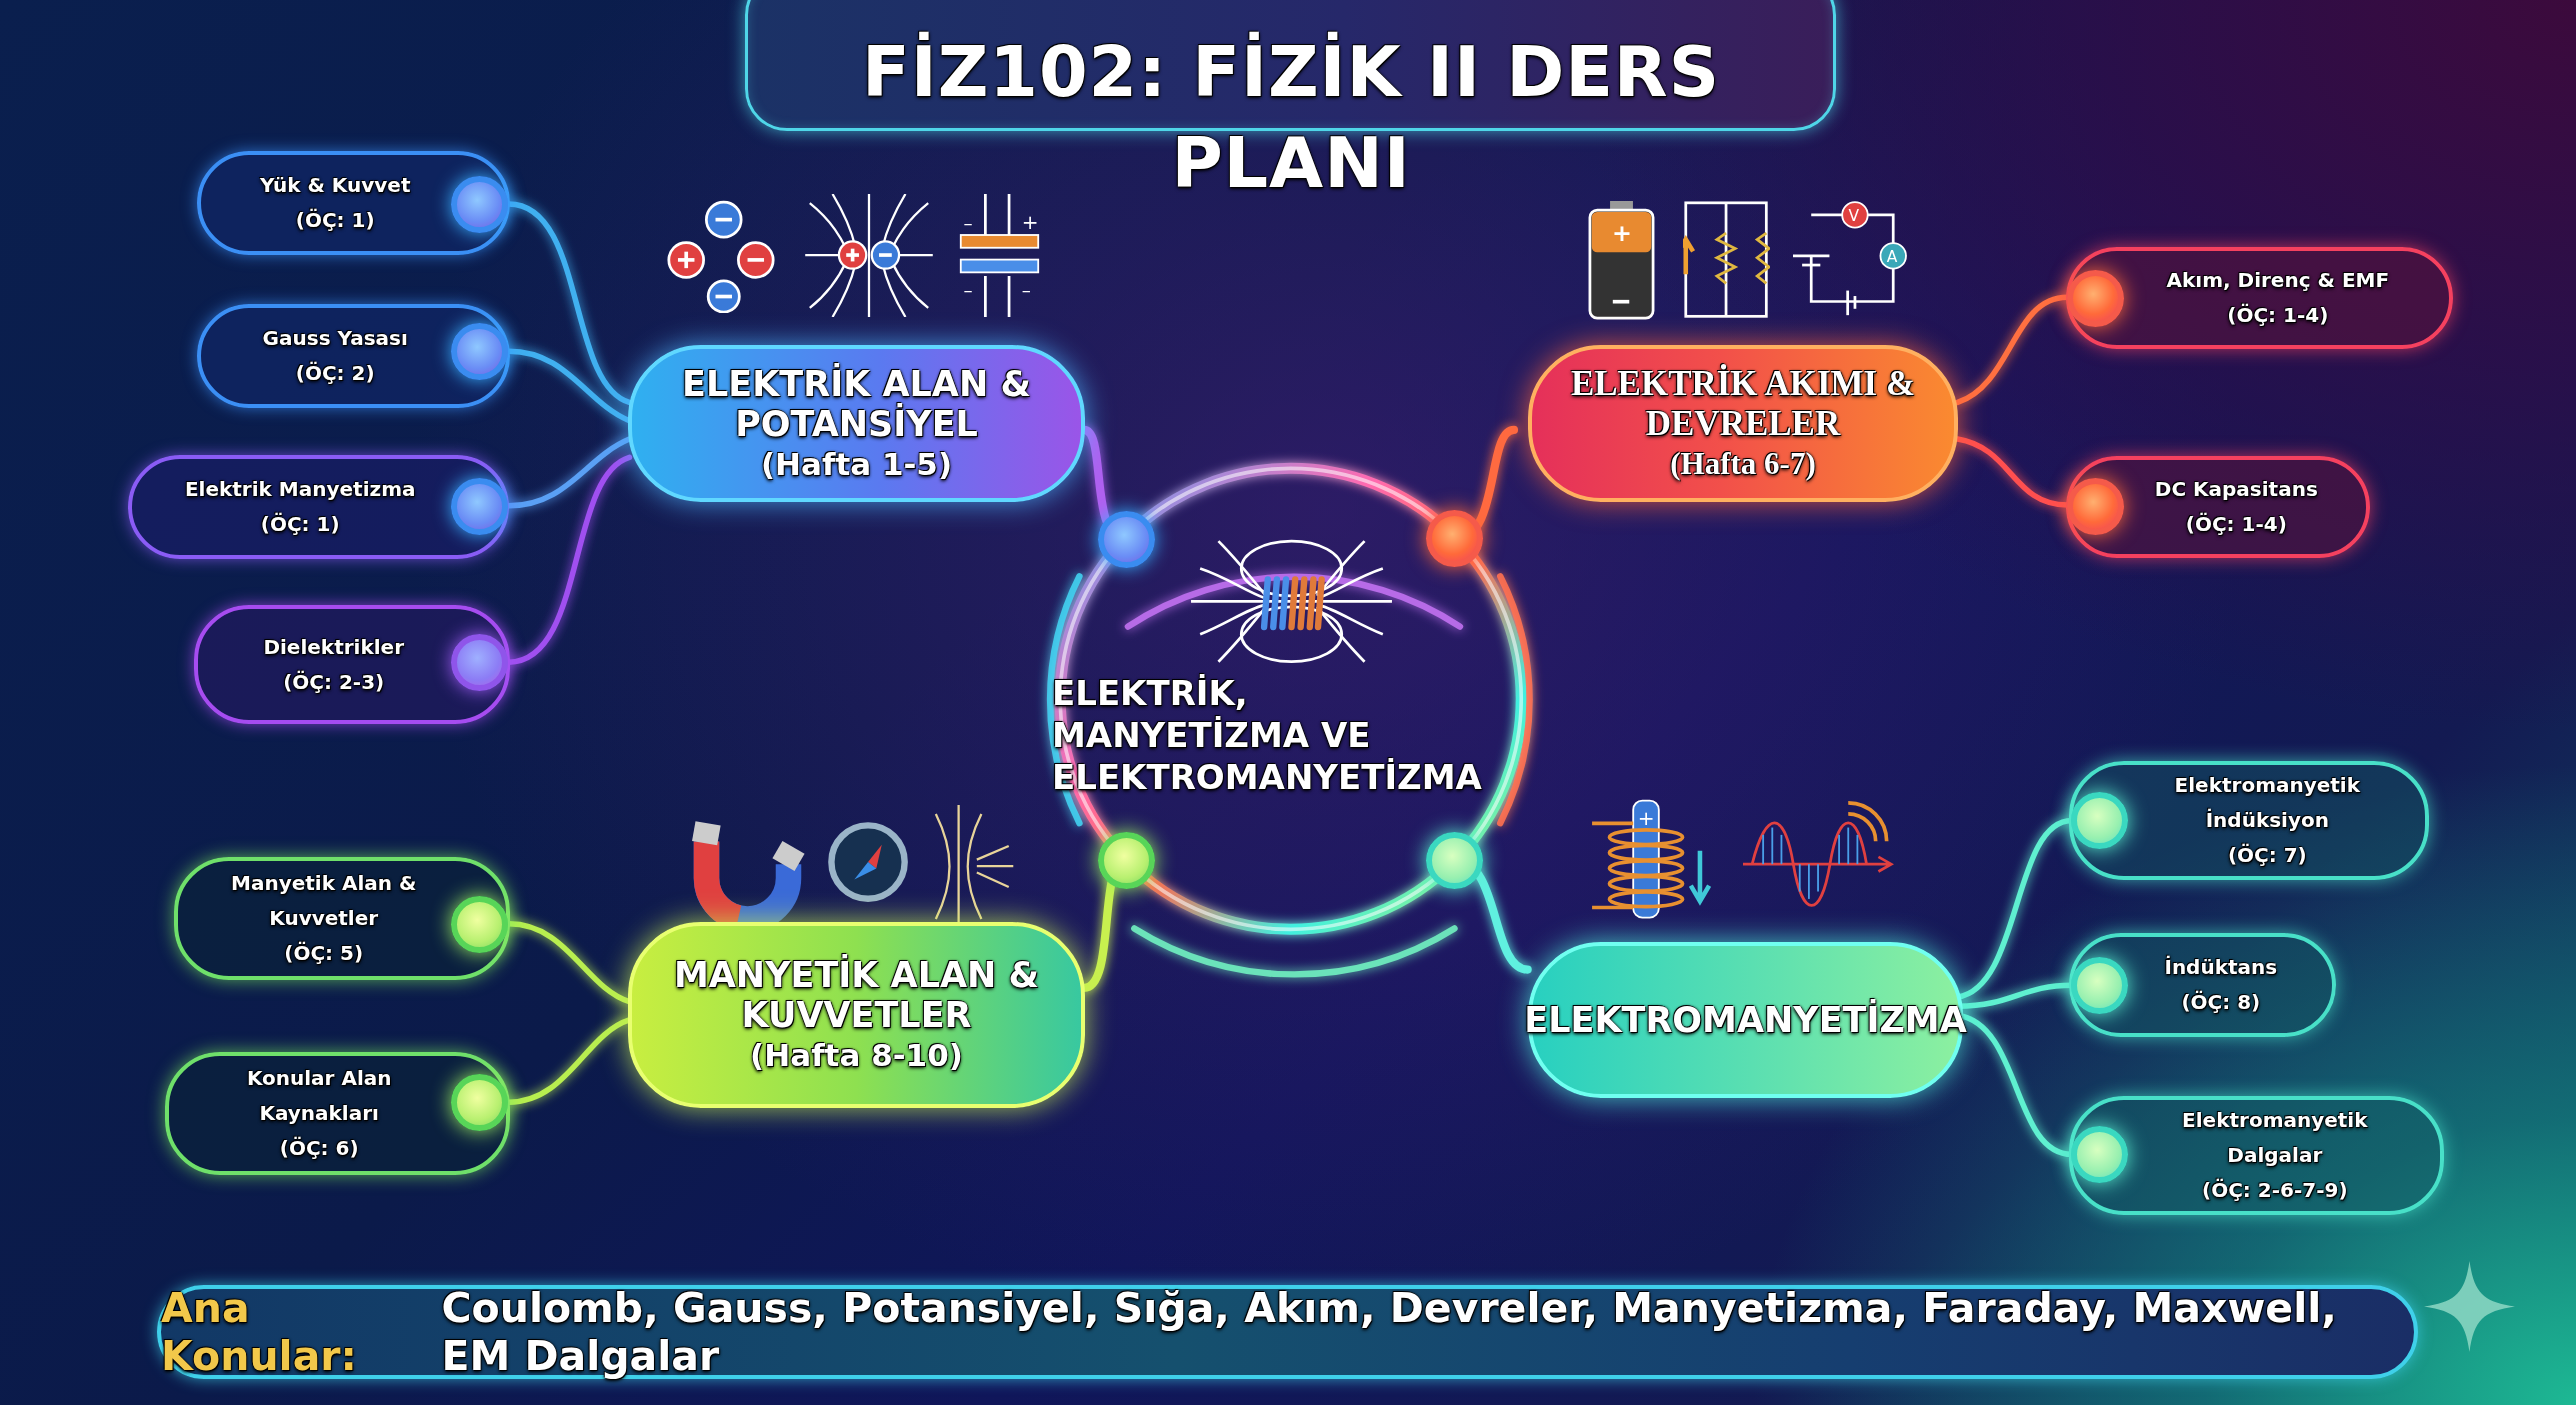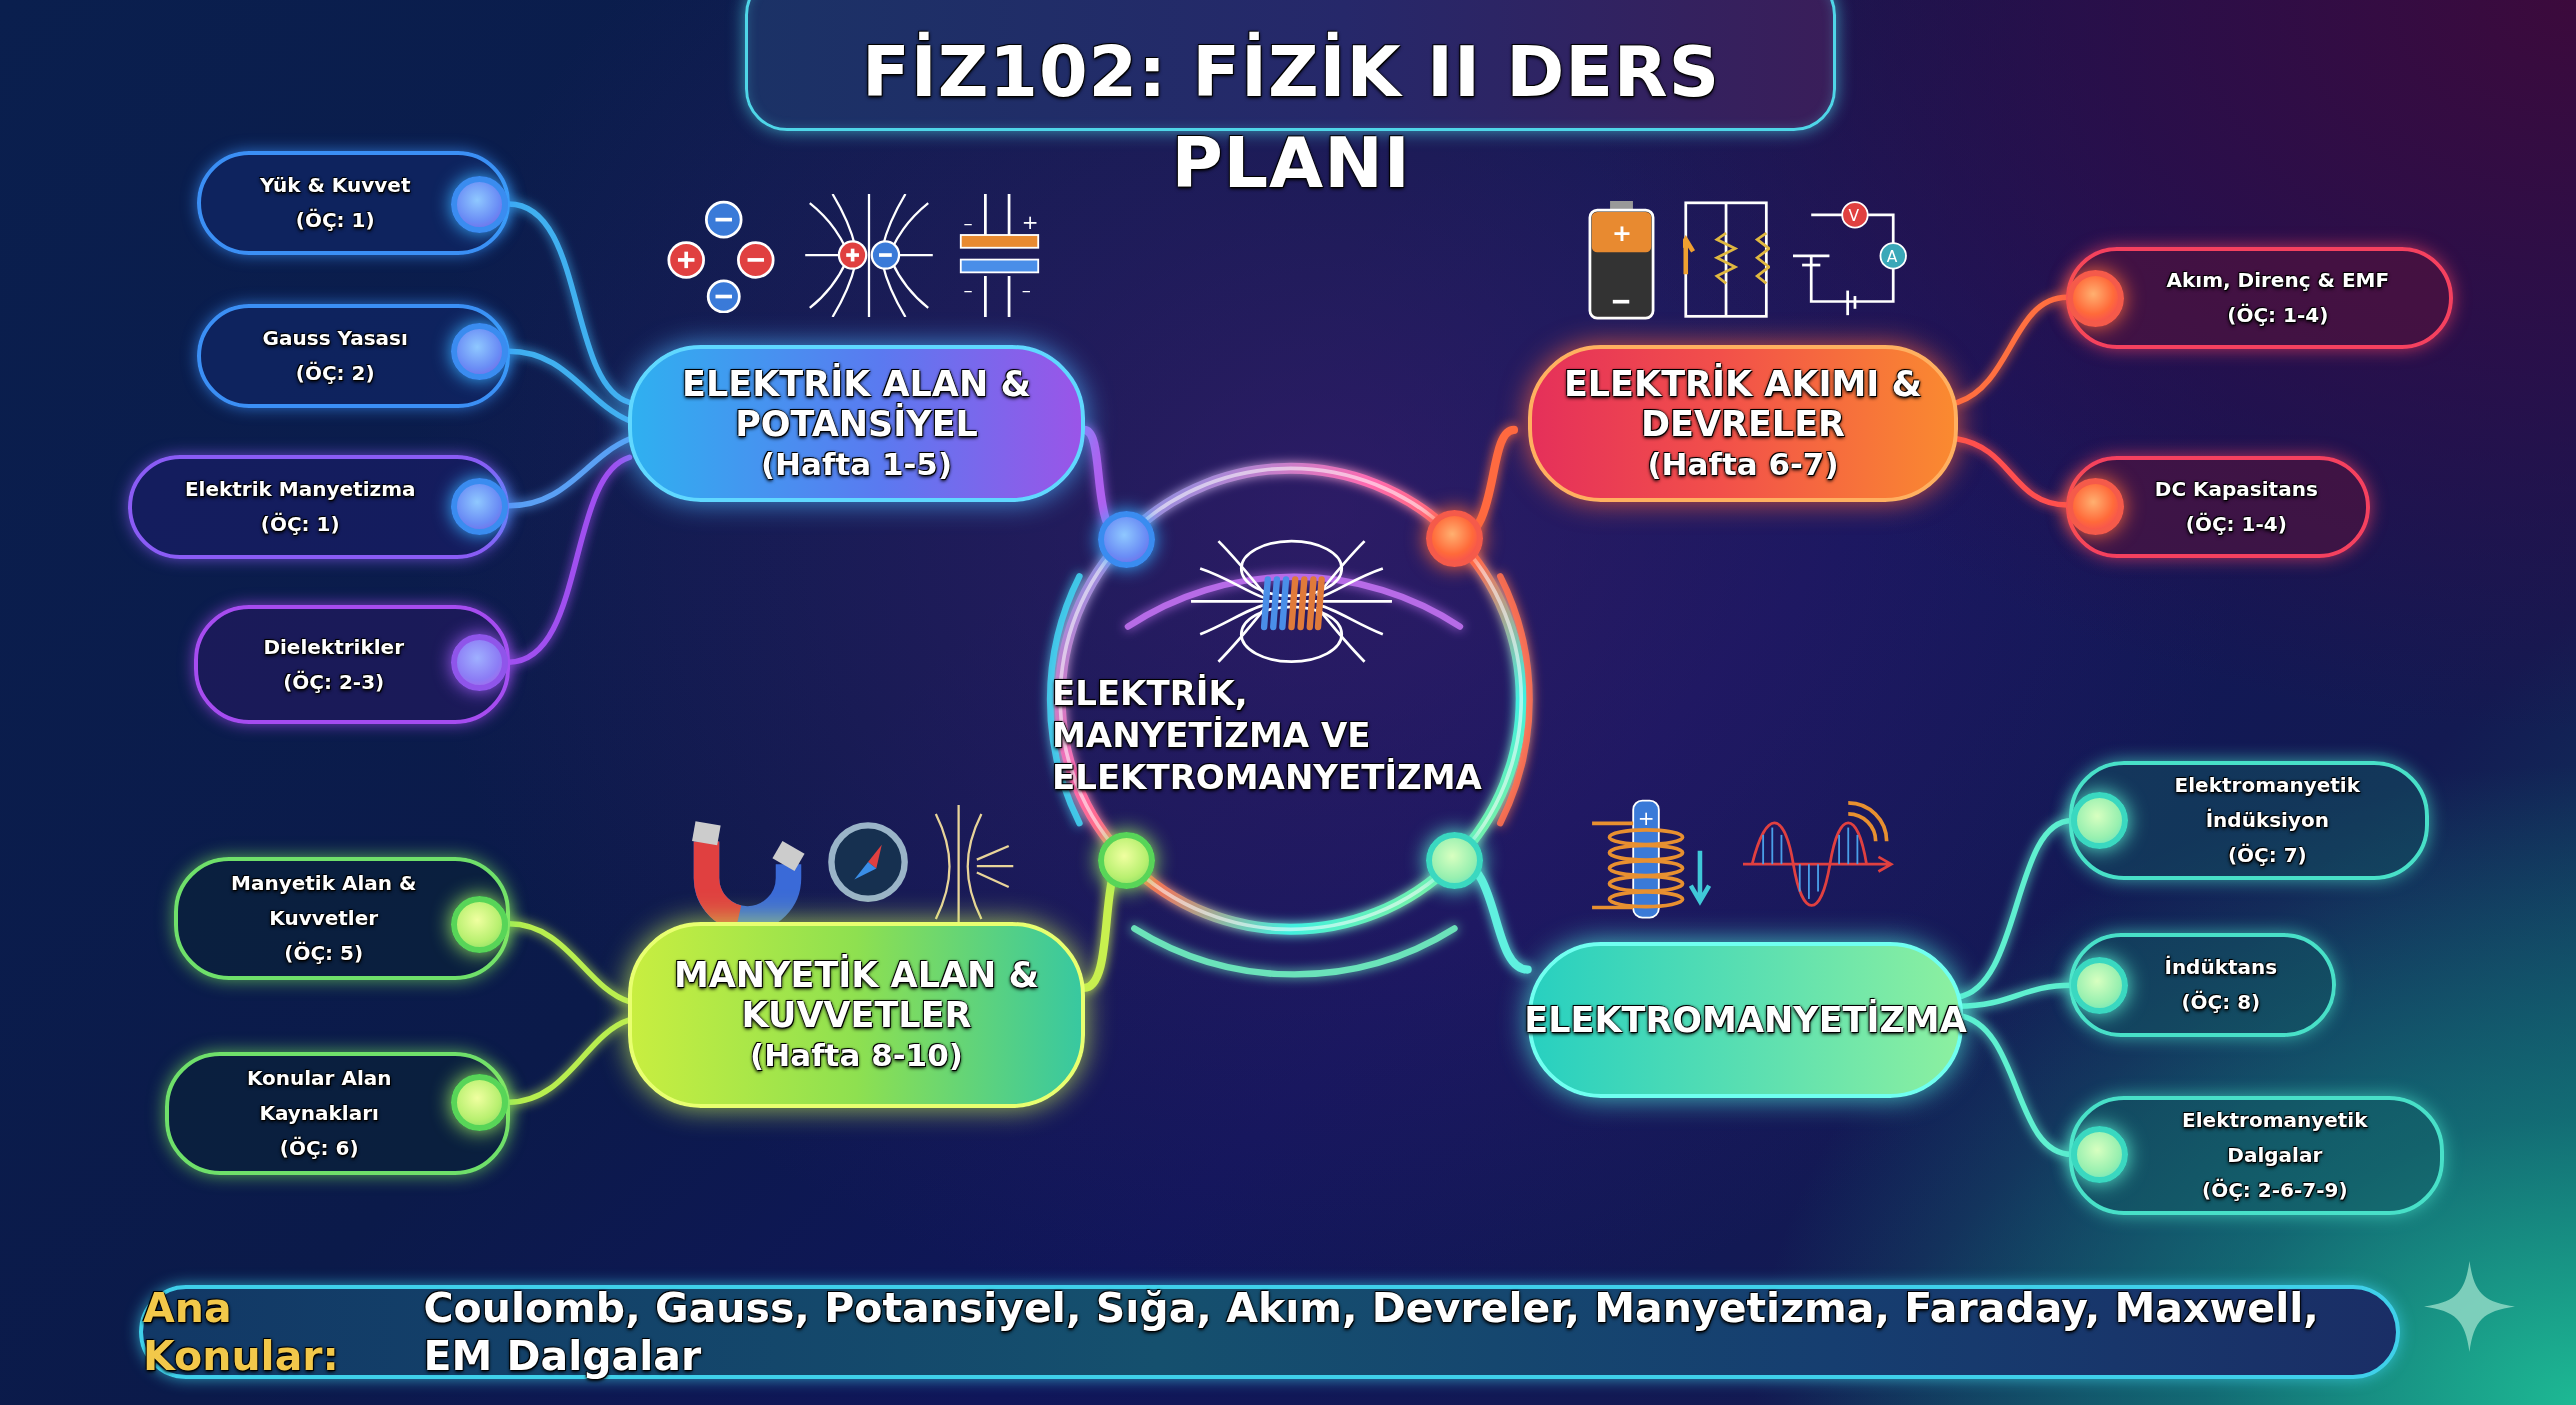--- a/index.html
+++ b/index.html
@@ -46,21 +46,21 @@
   .t-elec{background:linear-gradient(90deg,#2fb0f0 0%,#5a7af0 55%,#9a55e8 100%);border:4.6px solid #60d8ff;box-shadow:0 0 27.4px rgba(80,180,255,0.8);}
   .t-cur{background:linear-gradient(90deg,#e5305a 0%,#f2504a 45%,#fa8a30 100%);border:4.6px solid #ffb060;box-shadow:0 0 27.4px rgba(255,100,60,0.8);}
   .t-mag{background:linear-gradient(90deg,#c8ee40 0%,#8ee050 50%,#38c8a0 100%);border:4.6px solid #e8ff70;box-shadow:0 0 27.4px rgba(200,240,80,0.8);}
   .t-em{background:linear-gradient(90deg,#28d0c0 0%,#5ee0b0 55%,#8cf0a0 100%);border:4.6px solid #70fff0;box-shadow:0 0 27.4px rgba(80,240,220,0.8);}
   .topic .sub{font-size:31px;}
 
   
   .hub-text{left:1052px;top:672px;width:476px;text-align:left;font-size:34px;line-height:42px;}
 
   
-  .banner{left:139px;top:1285px;width:2261px;height:94px;border:4.6px solid #3fd0ea;border-radius:48px;box-sizing:border-box;
+  .banner{left:157px;top:1285px;width:2261px;height:94px;border:4.6px solid #3fd0ea;border-radius:48px;box-sizing:border-box;
     background:linear-gradient(90deg,#123866 0%,#15506e 45%,#163e70 75%,#1a2e66 100%);box-shadow:0 0 14.6px rgba(63,208,234,0.7);
     display:flex;align-items:center;justify-content:space-between;font-size:41px;}
   .banner .lbl{color:#f2c84a;margin-right:11px;}
 
   .icon{position:absolute;}
 </style>
 </head>
 <body>
 
 <svg class="lines" viewBox="0 0 2816 1536">
@@ -261,21 +261,21 @@
       <path d="M0 60 L40 60"></path>
       <path d="M10 70 L30 70"></path>
       <path d="M60 98 L60 125"></path>
       <path d="M68 104 L68 118"></path>
     </g>
   <circle cx="68" cy="15" r="14" fill="#e04040" stroke="#fff" stroke-width="2"></circle>
     <text x="61" y="22" fill="#fff" font-size="17" font-family="DejaVu Sans, sans-serif">V</text>
   <circle cx="110" cy="60" r="14" fill="#3aa8b8" stroke="#fff" stroke-width="2"></circle>
     <text x="103" y="67" fill="#fff" font-size="17" font-family="DejaVu Sans, sans-serif">A</text>
 </svg>
-<div class="abs topic t-cur txt" style="left:1528px;top:345px;width:430px;height:157px;">
+<div class="abs topic t-cur txt" style="left:1528px;top:345px;width:430px;height:157px;font-family:Liberation Serif, serif;">
   <div>
     <div>ELEKTRİK AKIMI &amp;</div>
     <div>DEVRELER</div>
     <div class="sub">(Hafta 6-7)</div>
   </div>
 </div>
 
 <div class="abs pill pill-right c-red txt" style="left:2066px;top:247px;width:387px;height:102px;">
   <div class="inner">
       <div>Akım, Direnç &amp; EMF</div>

